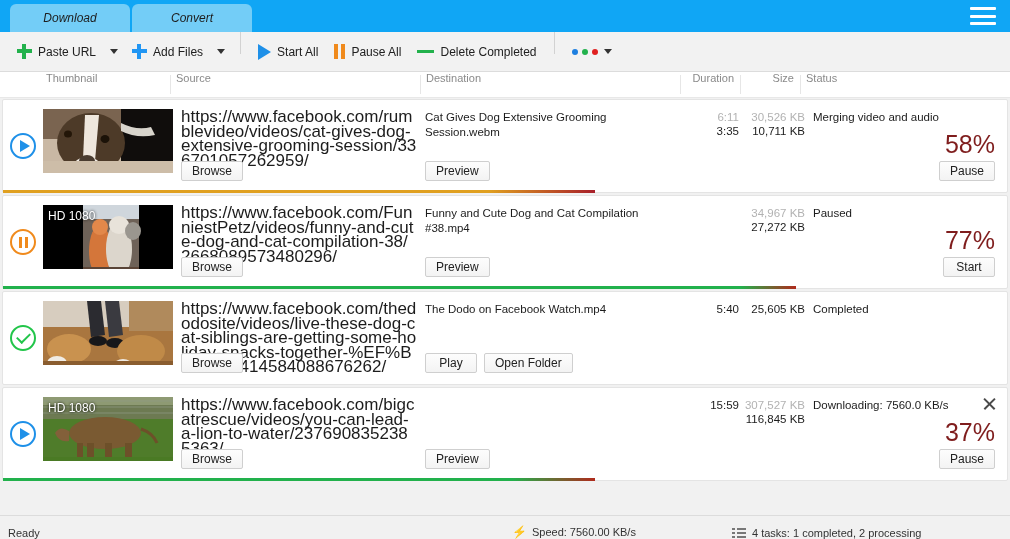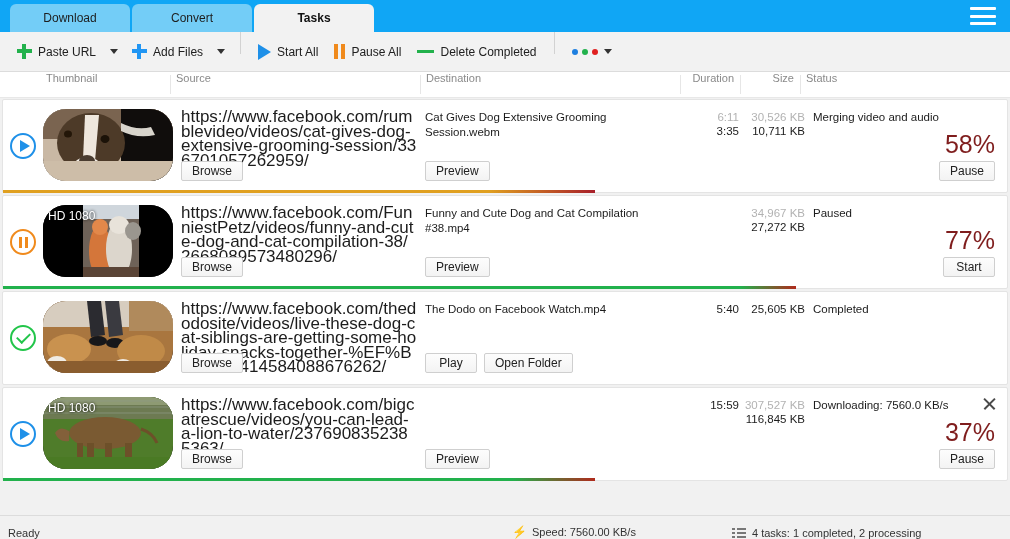--- a/index.html
+++ b/index.html
@@ -12,20 +12,21 @@
     position: relative; width: 1010px; height: 539px;
     display: flex; flex-direction: column;
     background: #f1f1f1;
   }
 
   
   .tabbar {
     height: 32px; background: #10a6f5; position: relative;
     display: flex; align-items: flex-end; padding-left: 10px;
     flex: 0 0 32px;
+    font-style: italic;
   }
   .tab {
     height: 28px; min-width: 120px; margin-right: 2px;
     border-radius: 6px 6px 0 0;
     display: flex; align-items: center; justify-content: center;
     font-size: 12px; color: #333; cursor: pointer;
     padding: 0 18px;
   }
   .tab.inactive { background: #73cdf7; color: #1d1d1d; }
   .tab.active { background: #f2f2f2; font-weight: bold; color: #111; }
@@ -114,22 +115,22 @@
   }
   .circ.pause { border-color: #f08a1c; }
   .circ.pause i { display: block; width: 3px; height: 11px; background: #f08a1c; margin: 0 1.5px; }
   .circ.done { border-color: #22c54a; }
   .circ.done::after {
     content: ""; width: 11px; height: 6px; border-left: 2.5px solid #22c54a;
     border-bottom: 2.5px solid #22c54a; transform: rotate(-45deg) translate(1px,-1px);
   }
 
   .thumb {
-    width: 130px; height: 72px; background: #000; margin-top: 9px; flex: 0 0 130px;
-    position: relative; overflow: hidden; cursor: pointer; border-radius: 23px;
+    width: 130px; height: 64px; background: #000; margin-top: 9px; flex: 0 0 130px;
+    position: relative; overflow: hidden; cursor: pointer;
   }
   .thumb .hd {
     position: absolute; left: 5px; top: 4px; color: #fff; font-size: 12px;
     z-index: 4; text-shadow: 0 0 3px #000;
   }
   .tg { position: absolute; inset: 0; }
 
   .srccol { width: 250px; flex: 0 0 250px; padding: 10px 6px 0 8px; position: relative; height: 100%; }
   .url { font-size: 17px; color: #1c1c1c; line-height: 14.5px; word-break: break-all; }
   .destcol { width: 260px; flex: 0 0 260px; padding: 10px 6px 0 2px; position: relative; height: 100%; }
@@ -192,23 +193,20 @@
 <body>
 
 <div class="app">
 
   <div class="tabbar">
     <div class="tab inactive">
       <span>Download</span>
     </div>
     <div class="tab inactive">
       <span>Convert</span>
-    </div>
-    <div class="tab active">
-      <span>Tasks</span>
     </div>
     <div class="hamburger">
       <span></span>
         <span></span>
         <span></span>
     </div>
   </div>
 
   <div class="toolbar">
     <div class="tb-item">

